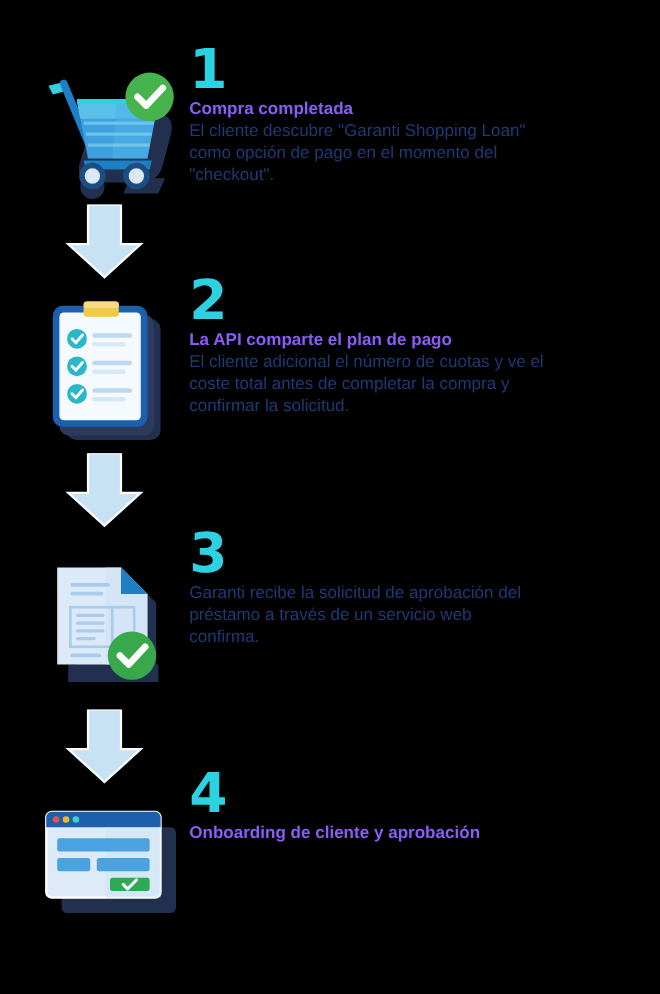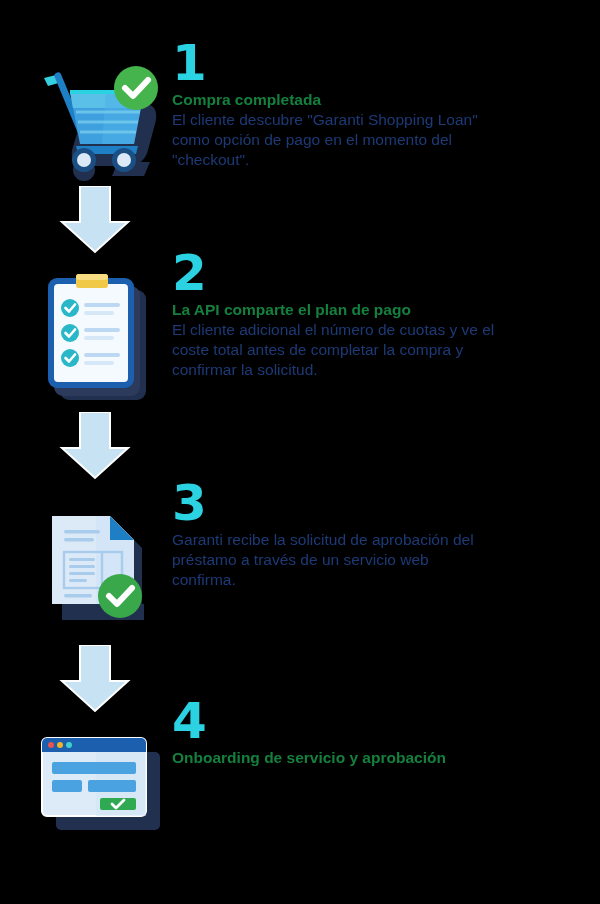--- a/index.html
+++ b/index.html
@@ -54,21 +54,21 @@
     letter-spacing: -1px;
     margin: 0 0 2px 0;
     display: block;
   }
 
   .step-title {
     font-family: "Liberation Sans", sans-serif;
     font-weight: 700;
     font-size: 15.5px;
     line-height: 20px;
-    color: #15803d;
+    color: #8b5cf6;
     margin: 0;
     display: block;
   }
 
   .step-body {
     font-family: "Liberation Sans", sans-serif;
     font-weight: 400;
     font-size: 15.5px;
     line-height: 20px;
     color: #1d3a77;
@@ -254,17 +254,17 @@
         <rect x="26" y="30" width="84" height="12" rx="2" fill="#4aa3e0"></rect>
         <rect x="26" y="48" width="30" height="12" rx="2" fill="#4aa3e0"></rect>
         <rect x="62" y="48" width="48" height="12" rx="2" fill="#4aa3e0"></rect>
 
         <rect x="74" y="66" width="36" height="12" rx="2" fill="#2faa52"></rect>
         <path d="M86 72 L90 76 L98 68" stroke="#ffffff" stroke-width="2.8" fill="none" stroke-linecap="round" stroke-linejoin="round"></path>
       </svg>
     </div>
     <div class="step-text">
       <span class="step-number">4</span>
-      <span class="step-title">Onboarding de servicio y aprobación</span>
+      <span class="step-title">Onboarding de cliente y aprobación</span>
     </div>
   </div>
 
 </div>
 
 </body></html>

